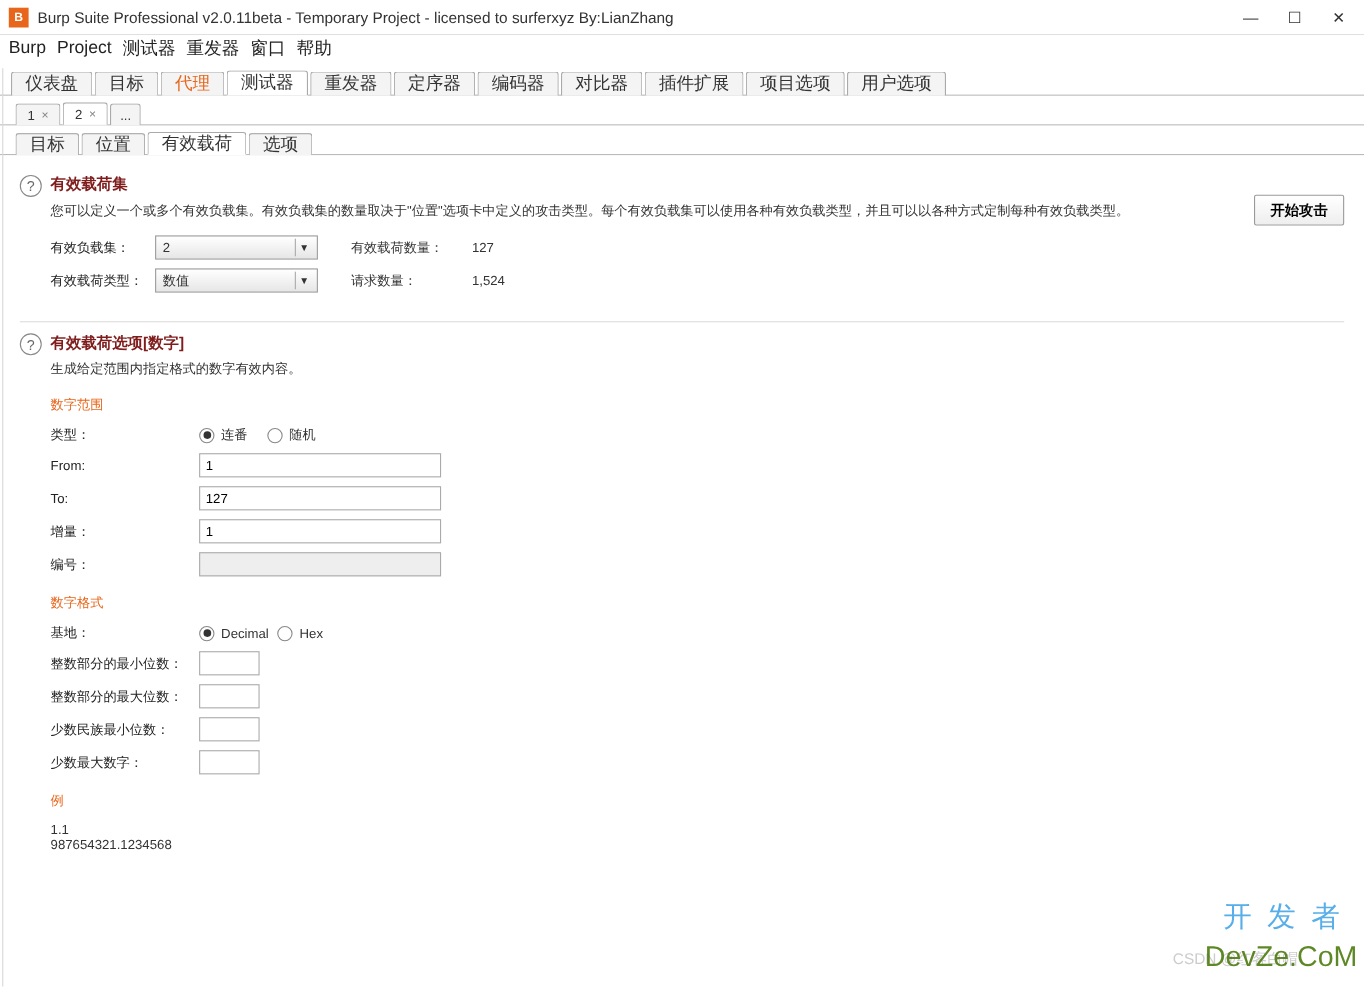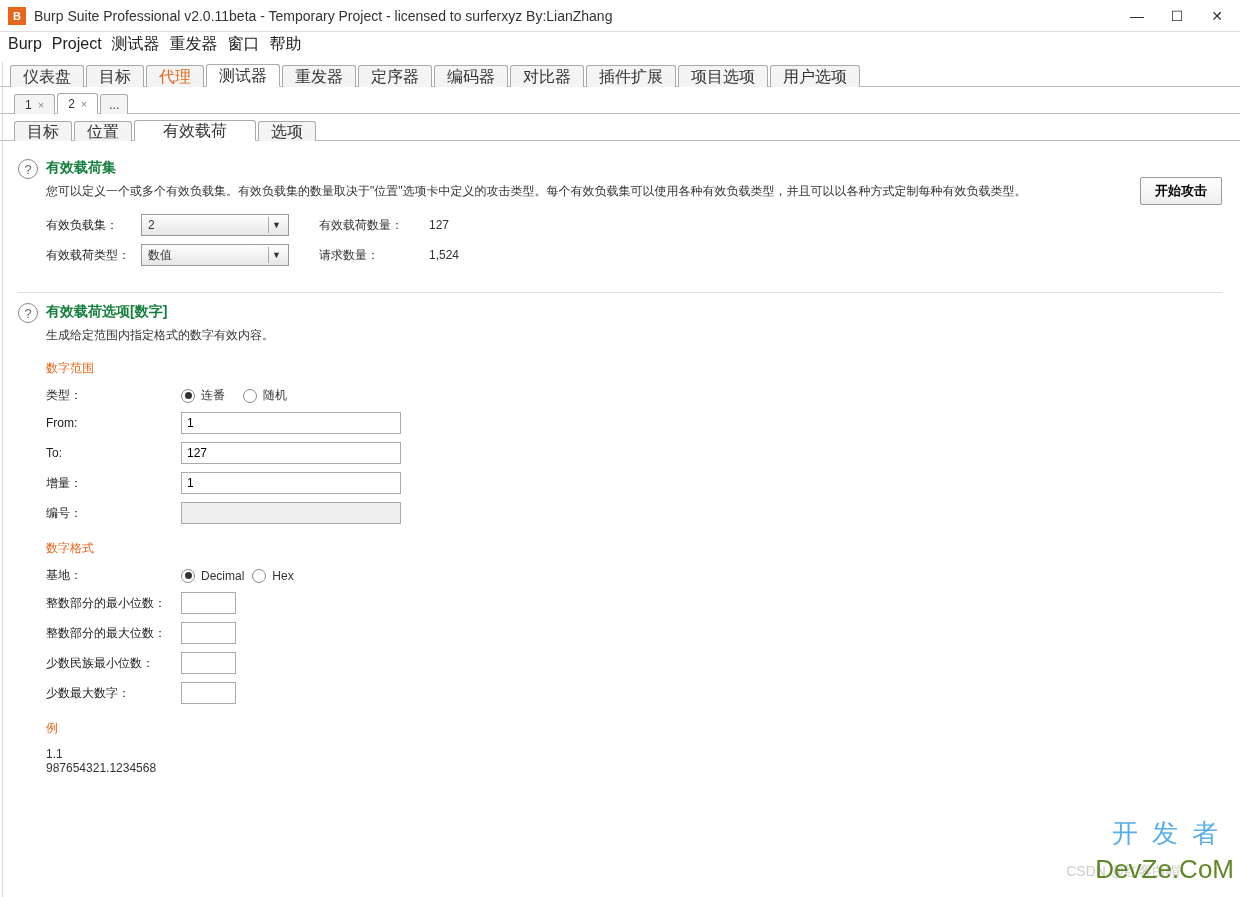--- a/index.html
+++ b/index.html
@@ -99,21 +99,21 @@
   .help-circle {
     width: 20px; height: 20px;
     border: 1.5px solid #888;
     border-radius: 50%;
     display: flex; align-items: center; justify-content: center;
     font-size: 13px; color: #666;
     margin-right: 8px;
     flex-shrink: 0;
   }
   .section-title {
-    color: #15803d;
+    color: #7f1d1d;
     font-size: 14px;
     font-weight: 600;
     margin-bottom: 6px;
   }
   .section-desc {
     font-size: 12px; color: #333; margin-bottom: 14px;
   }
   .row { display: flex; align-items: center; margin: 8px 0;}
   .label-col { width: 95px; color: #222; }
   .label-col-wide { width: 135px; color: #222; }
@@ -228,21 +228,21 @@
       <span class="close-x">×</span>
     </div>
     <div class="num-tab dots">...</div>
   </div>
 </div>
 
 <div class="inner-tabs-wrap">
   <div class="tab-row" style="padding-left:14px;height:26px;">
     <div class="tab" style="padding:3px 12px 2px;">目标</div>
     <div class="tab" style="padding:3px 12px 2px;">位置</div>
-    <div class="tab active" style="padding:3px 28px 2px;">有效载荷</div>
+    <div class="tab active" style="padding:3px 12px 2px;">有效载荷</div>
     <div class="tab" style="padding:3px 12px 2px;">选项</div>
   </div>
 </div>
 
 <div class="left-rail"></div>
 
 <div class="content">
 
   <button class="btn start-attack">开始攻击</button>
 

